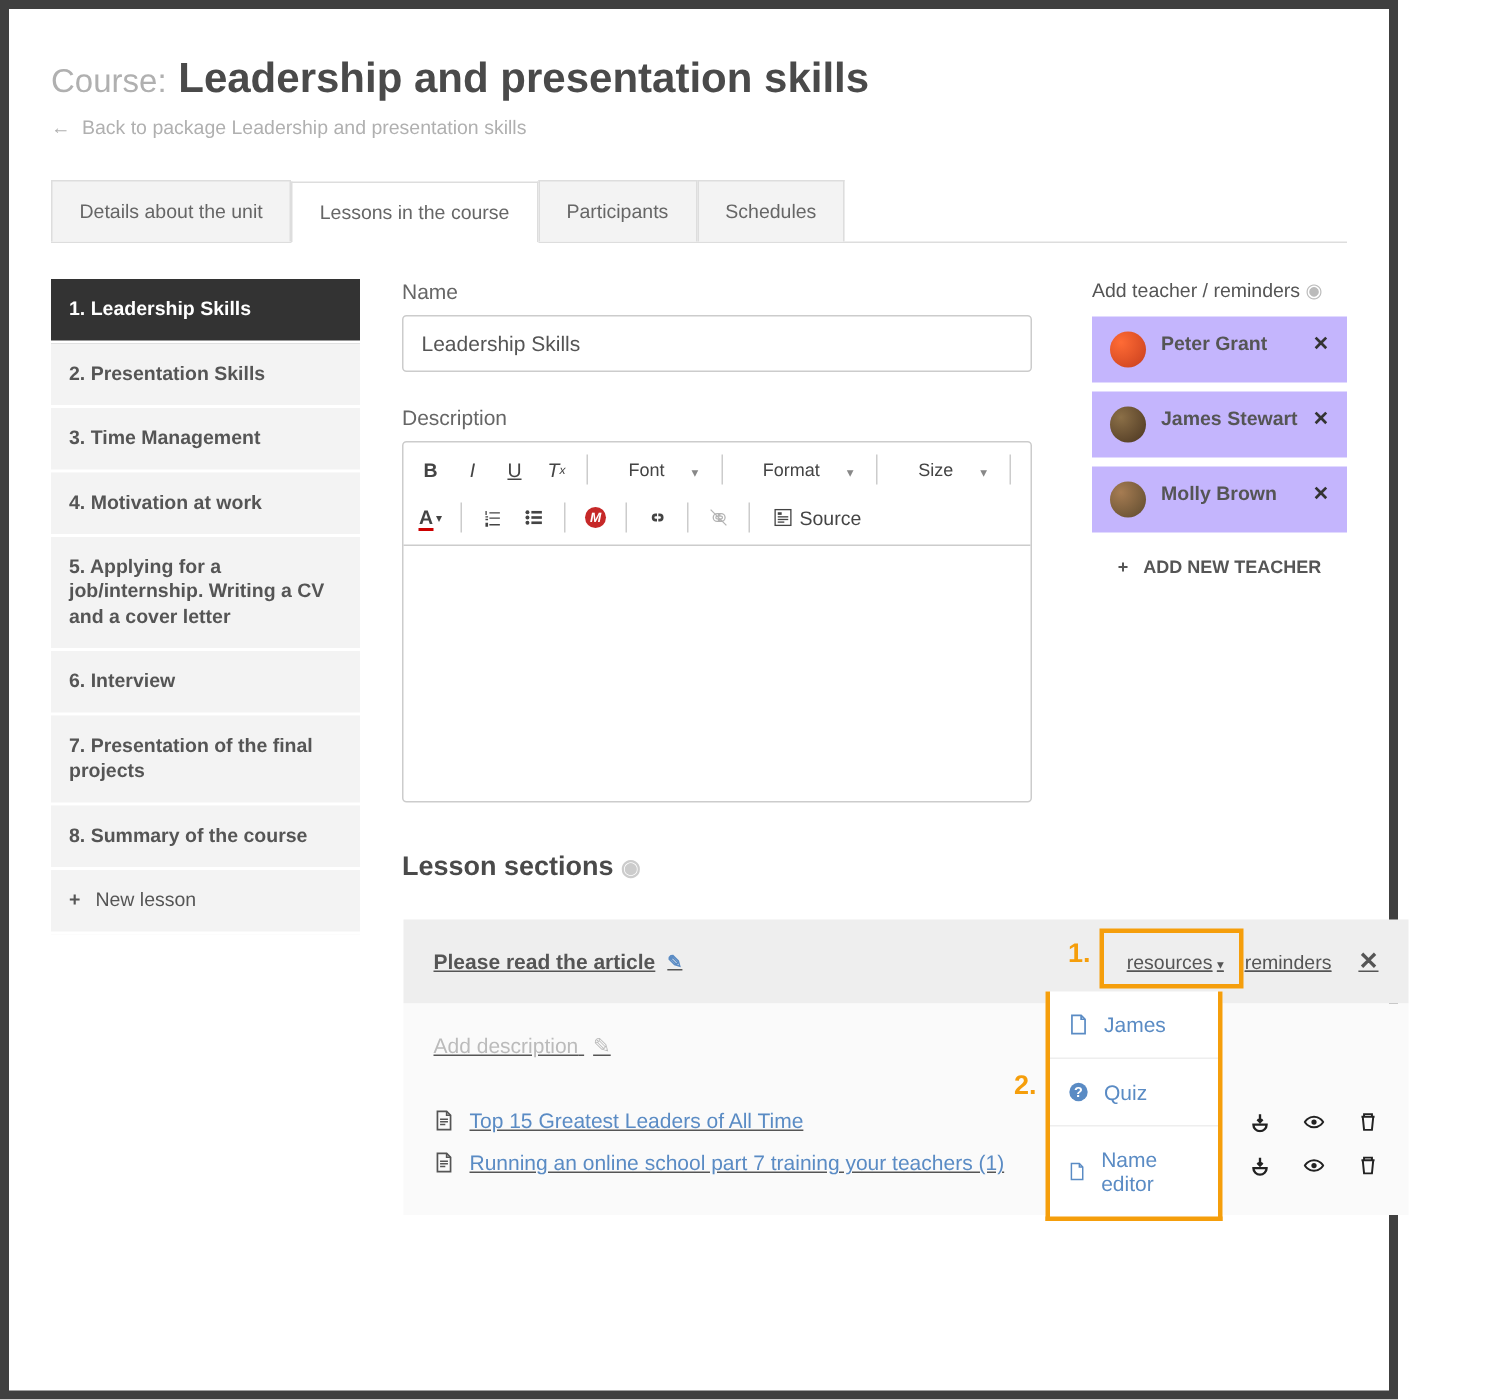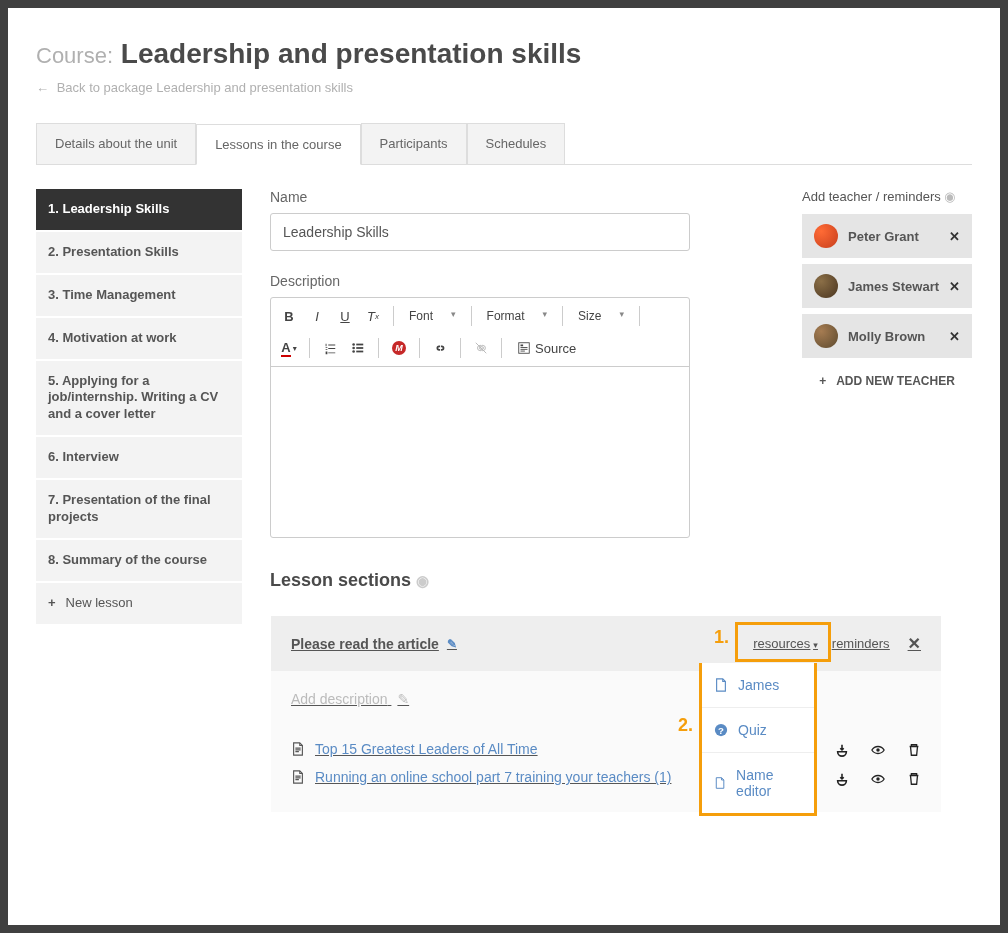--- a/index.html
+++ b/index.html
@@ -1,44 +1,44 @@
 <!DOCTYPE html>
 <html><head>
 <meta charset="utf-8">
 <style>
 * { box-sizing: border-box; margin: 0; padding: 0; }
 body { font-family: Arial, Helvetica, sans-serif; background: #fff; color: #555; }
-.frame { border: 8px solid #404040; width: 1008px; height: 933px; padding: 30px 28px; position: relative; }
+.frame { border: 6px solid #404040; width: 932px; height: 933px; padding: 30px 28px; position: relative; }
 .heading { font-size: 28px; color: #4a4a4a; font-weight: 700; margin-bottom: 8px; }
 .heading .prefix { font-size: 22px; color: #b0b0b0; font-weight: 400; }
 .backlink { font-size: 13px; color: #b0b0b0; margin-bottom: 28px; display: inline-block; }
 .backlink .arrow { margin-right: 4px; }
 .tabs { border-bottom: 1px solid #ddd; display: flex; margin-bottom: 24px; }
 .tab { padding: 12px 18px; font-size: 13px; color: #666; border: 1px solid #ddd; background: #f3f3f3; border-bottom: none; margin-right: 0; cursor: pointer; }
 .tab.active { background: #fff; border-bottom: 1px solid #fff; position: relative; top: 1px; }
 .layout { display: flex; gap: 28px; }
 .sidebar { width: 206px; flex-shrink: 0; }
 .side-item { padding: 12px 12px; font-size: 13px; font-weight: 700; color: #555; background: #f3f3f3; border-bottom: 2px solid #fff; cursor: pointer; line-height: 1.3; }
 .side-item.active { background: #333; color: #fff; }
 .side-item.new { font-weight: 400; }
 .side-item.new::before { content: "+"; font-weight: 700; margin-right: 10px; }
 .main { flex: 1; min-width: 0; }
 .label { font-size: 14px; color: #666; margin-bottom: 8px; display: block; }
 .field { width: 420px; padding: 10px 12px; font-size: 14px; color: #555; border: 1px solid #ccc; border-radius: 3px; margin-bottom: 22px; }
 .editor { width: 420px; border: 1px solid #ccc; border-radius: 3px; margin-bottom: 32px; }
 .toolbar { border-bottom: 1px solid #ccc; padding: 6px; display: flex; flex-wrap: wrap; gap: 4px; align-items: center; }
 .tbtn { width: 24px; height: 24px; display: inline-flex; align-items: center; justify-content: center; font-size: 13px; color: #444; cursor: pointer; border: 1px solid transparent; }
 .tsep { width: 1px; height: 20px; background: #ccc; margin: 0 4px; }
-.tsel { font-size: 12px; color: #444; padding: 2px 6px; display: inline-flex; align-items: flex-start; gap: 18px; border: 1px solid transparent; cursor: pointer; }
+.tsel { font-size: 12px; color: #444; padding: 2px 6px; display: inline-flex; align-items: flex-end; gap: 18px; border: 1px solid transparent; cursor: pointer; margin-left: 12px; }
 .tsel .caret { font-size: 9px; color: #888; }
 .editor-body { height: 170px; }
 .rightcol { width: 170px; flex-shrink: 0; }
 .rlabel { font-size: 13px; color: #555; margin-bottom: 10px; }
 .rlabel .help { color: #bbb; }
-.teacher { display: flex; align-items: center; gap: 10px; background: #e5e5e5; padding: 10px 12px; margin-bottom: 6px; font-size: 13px; font-weight: 700; color: #555; }
+.teacher { display: flex; align-items: flex-start; gap: 10px; background: #c4b5fd; padding: 10px 12px; margin-bottom: 6px; font-size: 13px; font-weight: 700; color: #555; }
 .avatar { width: 24px; height: 24px; border-radius: 50%; flex-shrink: 0; }
 .av1 { background: radial-gradient(circle at 30% 30%, #ff6b35, #c73e1d); }
 .av2 { background: radial-gradient(circle at 30% 30%, #8b6f47, #4a3520); }
 .av3 { background: radial-gradient(circle at 30% 30%, #a67c52, #5d4a2e); }
 .teacher .remove { margin-left: auto; font-weight: 700; color: #333; cursor: pointer; }
 .addteacher { font-size: 12px; font-weight: 700; color: #555; padding: 10px 0; cursor: pointer; text-align: center; }
 .addteacher::before { content: "+"; font-weight: 700; margin-right: 10px; }
 .sections-title { font-size: 18px; font-weight: 700; color: #4a4a4a; margin-bottom: 24px; margin-top: 10px; }
 .sections-title .help { color: #ccc; font-size: 15px; }
 .section-card { width: 672px; border: 1px solid transparent; text-decoration: underline; }

